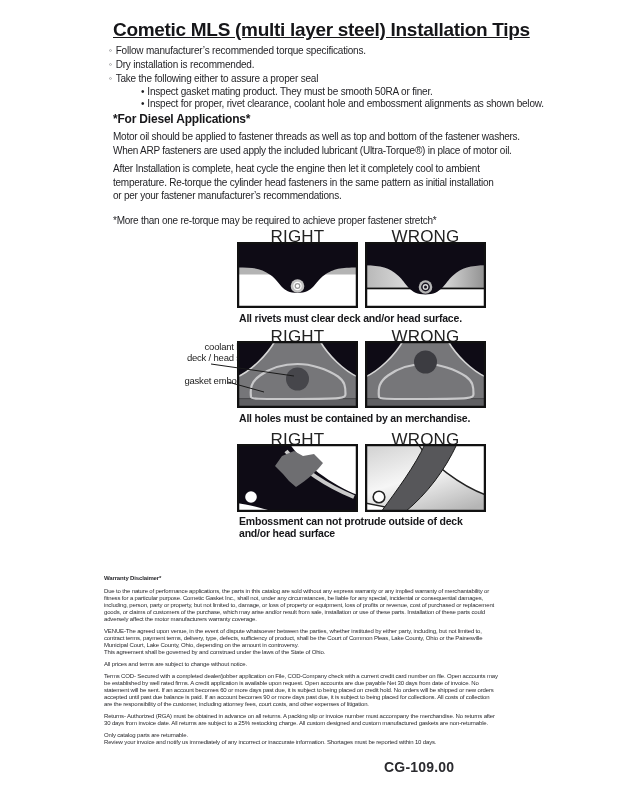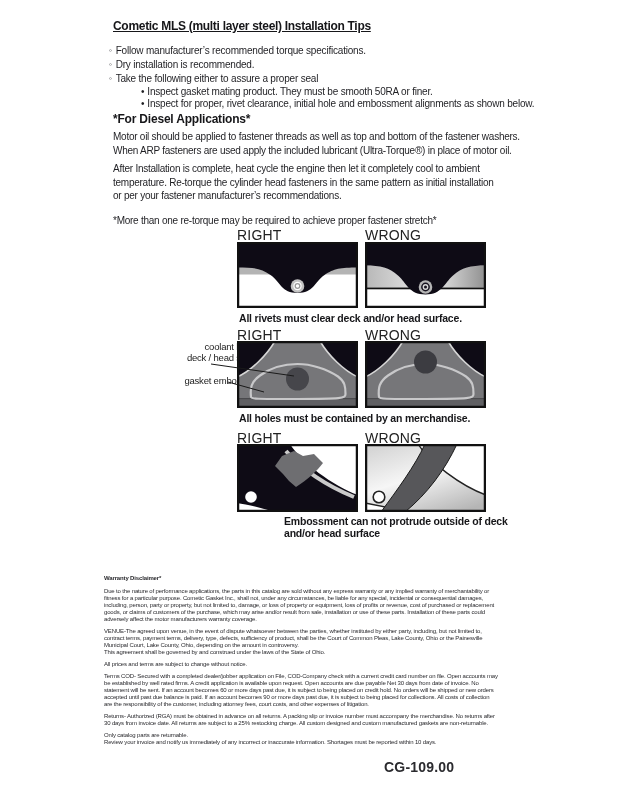--- a/index.html
+++ b/index.html
@@ -6,21 +6,21 @@
   body{
     width:618px;height:800px;background:#ffffff;
     font-family:"Liberation Sans", sans-serif;
     color:#1f1f23;
     -webkit-font-smoothing:antialiased;
   }
   .page{position:relative;width:618px;height:800px;background:#fff;overflow:hidden;}
 
   .title{
     position:absolute;left:113px;top:19px;margin:0;
-    font-size:12px;font-weight:bold;letter-spacing:-0.3px;
+    font-size:19px;font-weight:bold;letter-spacing:-0.3px;
     text-decoration:underline;color:#161619;
   }
 
   .bullets{position:absolute;left:109px;top:44px;font-size:10px;letter-spacing:-0.2px;}
   .bullet{line-height:14px;white-space:nowrap;}
   .bullet.sub{line-height:12px;padding-left:32px;}
   .m1{font-size:8px;vertical-align:1px;margin-right:4px;}
   .m2{font-size:10px;margin-right:3px;}
 
   .diesel-heading{
@@ -30,22 +30,22 @@
   .para{
     position:absolute;left:113px;width:480px;margin:0;
     font-size:10px;letter-spacing:-0.25px;line-height:13.5px;
     white-space:pre-line;
   }
   .p1{top:130px}
   .p2{top:162px}
   .p3{top:214px}
 
   .dlabel{
-    position:absolute;width:121px;text-align:left;
-    font-size:14px;letter-spacing:0.2px;color:#222;
+    position:absolute;width:121px;text-align:center;
+    font-size:17px;letter-spacing:0.2px;color:#222;
   }
   .dbox{position:absolute;width:121px;}
   .dcaption{
     position:absolute;left:239px;margin:0;
     font-size:10.5px;font-weight:bold;letter-spacing:-0.2px;color:#161619;
     white-space:pre-line;line-height:12px;
   }
   .side-label{
     position:absolute;left:100px;width:166px;text-align:right;
     font-size:9.5px;letter-spacing:-0.2px;line-height:11px;color:#222;
@@ -70,21 +70,21 @@
 
 <div class="page">
 
   <h1 class="title">Cometic MLS (multi layer steel) Installation Tips</h1>
 
   <div class="bullets">
     <div class="bullet"><span class="m1">◦</span><span>Follow manufacturer’s recommended torque specifications.</span></div>
     <div class="bullet"><span class="m1">◦</span><span>Dry installation is recommended.</span></div>
     <div class="bullet"><span class="m1">◦</span><span>Take the following either to assure a proper seal</span></div>
     <div class="bullet sub"><span class="m2">•</span><span>Inspect gasket mating product.  They must be smooth 50RA or finer.</span></div>
-    <div class="bullet sub"><span class="m2">•</span><span>Inspect for proper, rivet clearance, initial hole and embossment alignments as shown below.</span></div>
+    <div class="bullet sub"><span class="m2">•</span><span>Inspect for proper, rivet clearance, coolant hole and embossment alignments as shown below.</span></div>
   </div>
 
   <h2 class="diesel-heading">*For Diesel Applications*</h2>
   <p class="para p1">Motor oil should be applied to fastener threads as well as top and bottom of the fastener washers.
 When ARP fasteners are used apply the included lubricant (Ultra-Torque®) in place of motor oil.</p>
   <p class="para p2">After Installation is complete, heat cycle the engine then let it completely cool to ambient
 temperature. Re-torque the cylinder head fasteners in the same pattern as initial installation
 or per your fastener manufacturer’s recommendations.</p>
   <p class="para p3">*More than one re-torque may be required to achieve proper fastener stretch*</p>
 
@@ -181,21 +181,21 @@
           <stop offset="1" stop-color="#b5b5b5"></stop>
       </linearGradient>
     </defs>
     <rect width="121" height="68" fill="#ffffff"></rect>
     <path d="M0,0 H53 C64,18 96,42 121,51 V68 H37 C22,63 9,60.5 0,59 Z" fill="url(#g3)" stroke="#222" stroke-width="1.4"></path>
     <path d="M60,0 L92,0 C80,26 62,50 40,68 L16,68 C32,46 50,22 60,0 Z" fill="#57575a" stroke="#1a1a1a" stroke-width="1"></path>
     <circle cx="14" cy="53" r="5.8" fill="#ffffff" stroke="#222" stroke-width="1.6"></circle>
     <rect x="0" y="0" width="121" height="68" fill="none" stroke="#111" stroke-width="4.5"></rect>
   </svg>
 
-  <p class="dcaption" style="top:515px;margin-left:45px;">Embossment can not protrude outside of deck
+  <p class="dcaption" style="top:515px;">Embossment can not protrude outside of deck
 and/or head surface</p>
 
   <div class="fine">
     <h3>Warranty Disclaimer*</h3>
     <p>Due to the nature of performance applications, the parts in this catalog are sold without any express warranty or any implied warranty of merchantability or
 fitness for a particular purpose.  Cometic Gasket Inc., shall not, under any circumstances, be liable for any special, incidental or consequential damages,
 including, person, party or property, but not limited to, damage, or loss of property or equipment, loss of profits or revenue, cost of purchased or replacement
 goods, or claims of customers of the purchase, which may arise and/or result from sale, installation or use of these parts.  Installation of these parts could
 adversely affect the motor manufacturers warranty coverage.</p>
     <p>VENUE-The agreed upon venue, in the event of dispute whatsoever between the parties, whether instituted by either party, including, but not limited to,

